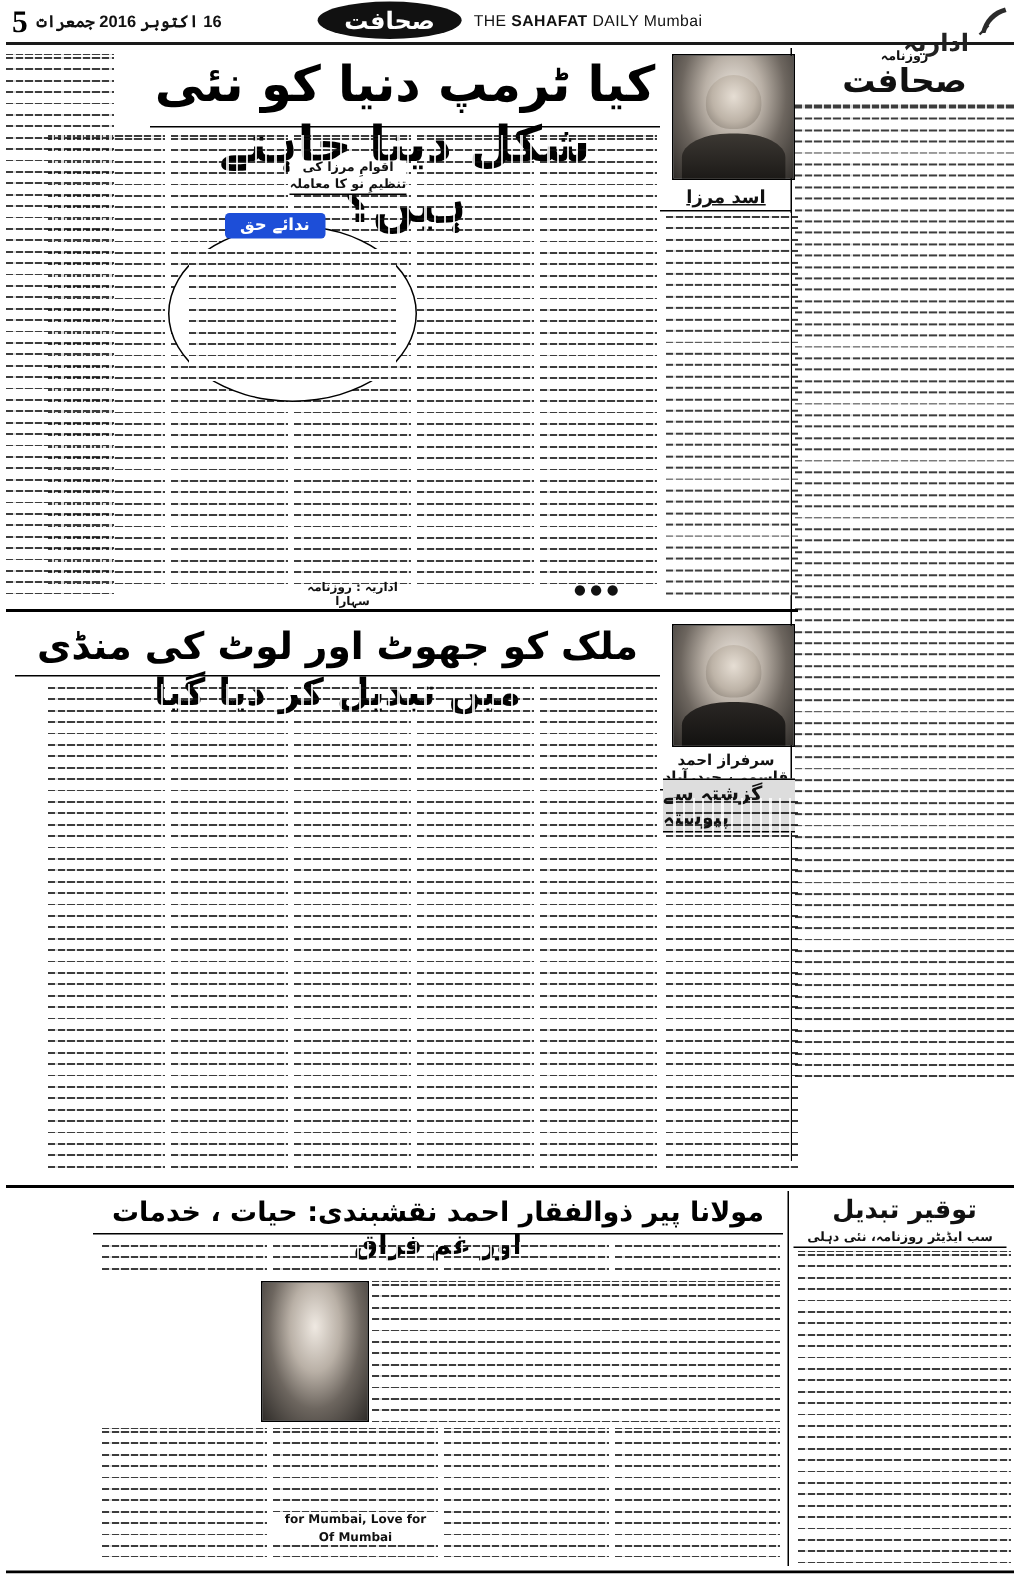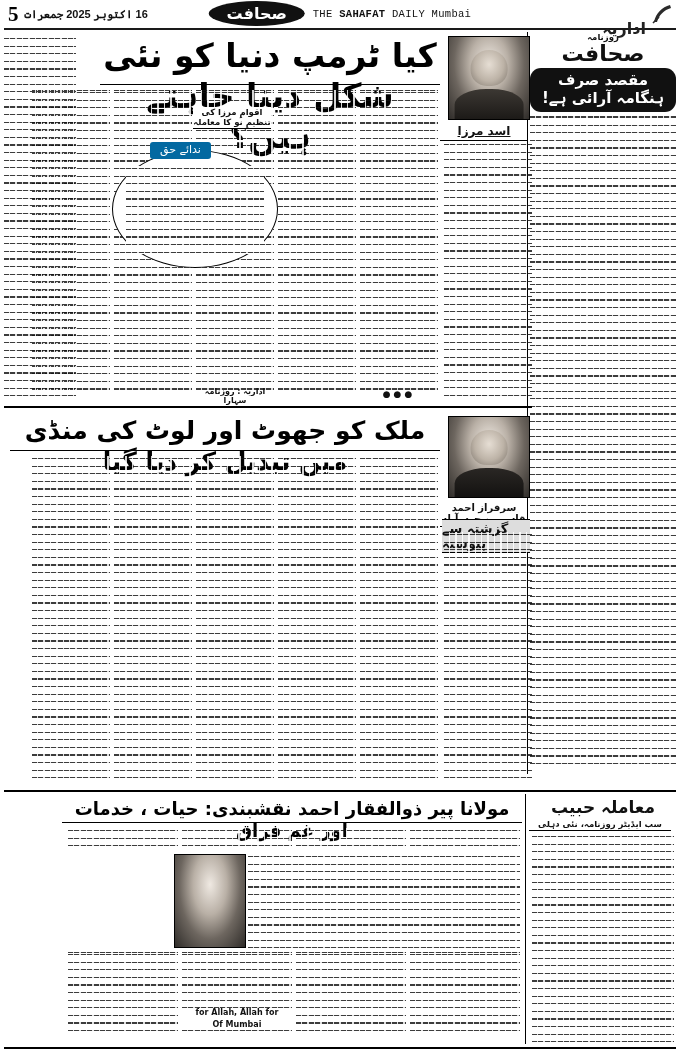--- a/index.html
+++ b/index.html
@@ -42,21 +42,21 @@
     background:#111; color:#fff;
     border-radius:50%/50%;
     width:96px; height:25px;
     display:flex; align-items:center; justify-content:center;
     font-size:16px; font-weight:700; direction:rtl;
     font-family:"DejaVu Sans", sans-serif;
     letter-spacing:-0.5px;
   }
   .brand-en {
     font-size:10.5px; letter-spacing:.3px; color:#111;
-    white-space:nowrap; font-family:Liberation Mono, monospace;
+    white-space:nowrap; font-family:Liberation Sans, sans-serif;
   }
   .brand-en b { font-weight:700; }
   .section-tag {
     position:absolute; right:30px; top:3px;
     font-size:16px; font-weight:700; direction:rtl;
     color:#222;
     margin-top:16px;
   }
   .quill {
     position:absolute; right:2px; top:2px;
@@ -179,56 +179,55 @@
   
   .oval-wrap { position:absolute; left:0; top:0; width:100%; height:100%; }
   .oval {
     position:absolute;
     border:1px solid #000;
     border-radius:50%;
     background:#fff;
   }
   .oval-tag {
     position:absolute;
-    background:#0369a1; color:#fff;
+    background:#1d4ed8; color:#fff;
     direction:rtl; text-align:center;
-    font-size:11px; font-weight:400;
+    font-size:11px; font-weight:700;
     border-radius:3px;
     padding:1px 10px 3px;
     z-index:3;
   }
 
   
   .bullets{ text-align:center; font-size:9px; letter-spacing:3px; }
 </style>
 </head>
 <body>
 
 <div class="page">
 
   <div class="masthead">
     <span class="page-num">5</span>
-    <span class="issue-date">16 اکتوبر 2025 جمعرات</span>
+    <span class="issue-date">16 اکتوبر 2016 جمعرات</span>
 
     <div class="brand-wrap">
       <div class="brand-oval">صحافت</div>
       <div class="brand-en"><span>THE </span><b>SAHAFAT</b><span> DAILY Mumbai</span></div>
     </div>
 
     <span class="section-tag">اداریہ</span>
     <svg class="quill" viewBox="0 0 24 24" aria-hidden="true">
       <path d="M20 3 C12 5 6 11 4 20 L7 20 C9 13 14 8 21 6 Z" fill="#2b2b2b"></path>
       <path d="M3 21 L9 15" stroke="#2b2b2b" stroke-width="1.6" fill="none"></path>
     </svg>
   </div>
 
   <div class="ed-rail">
     <div class="ed-label">روزنامہ</div>
     <div class="ed-title">صحافت</div>
-    <div class="ed-banner">مقصد صرف ہنگامہ آرائی ہے!</div>
     <div class="txtcol" style="height:655px;"></div>
   </div>
   <div style="position:absolute; top:32px; right:152px; width:1px; height:742px; background:#000;"></div>
 
   <div class="block" style="position:absolute; top:32px; left:4px; width:528px; height:368px;">
 
     <div class="photo portrait" style="position:absolute; right:2px; top:4px; width:82px; height:84px;"></div>
     <div class="byline" style="position:absolute; right:0px; top:90px; width:88px;text-decoration:underline;">اسد مرزا</div>
     <div class="txtcol" style="position:absolute; right:0px; top:110px; width:88px; height:255px;"></div>
 
@@ -269,21 +268,21 @@
     <div class="txtcol" style="position:absolute; right:176px; top:44px; width:78px; height:324px;"></div>
     <div class="txtcol" style="position:absolute; right:258px; top:44px; width:78px; height:324px;"></div>
     <div class="txtcol" style="position:absolute; right:340px; top:44px; width:78px; height:324px;"></div>
     <div class="txtcol" style="position:absolute; right:422px; top:44px; width:78px; height:324px;"></div>
   </div>
 
   <div style="position:absolute; top:790px; left:4px; width:672px; height:2px; background:#000;"></div>
 
   <div class="block" style="position:absolute; top:794px; left:4px; width:672px; height:252px;">
 
-    <div class="ed-title" style="position:absolute; right:0px; top:4px; width:146px; font-size:17px;">معاملہ حبیب</div>
+    <div class="ed-title" style="position:absolute; right:0px; top:4px; width:146px; font-size:17px;">توقیر تبدیل</div>
     <div class="subtitle-small" style="position:absolute; right:2px; top:24px; width:142px;">سب ایڈیٹر روزنامہ، نئی دہلی</div>
     <div class="txtcol" style="position:absolute; right:2px; top:40px; width:142px; height:208px;"></div>
     <div style="position:absolute; top:0px; right:150px; width:1px; height:250px; background:#000;"></div>
 
     <h2 class="headline h-third" style="position:absolute; right:154px; top:4px; width:460px; margin:0;">مولانا پیر ذوالفقار احمد نقشبندی: حیات ، خدمات اور غم فراق</h2>
     <div style="position:absolute; right:154px; top:28px; width:460px; height:1px; background:#000;"></div>
 
     <div class="txtcol" style="position:absolute; right:156px; top:34px; width:110px; height:22px;"></div>
     <div class="txtcol" style="position:absolute; right:270px; top:34px; width:110px; height:22px;"></div>
     <div class="txtcol" style="position:absolute; right:384px; top:34px; width:110px; height:22px;"></div>
@@ -291,20 +290,20 @@
 
     <div class="photo turban" style="position:absolute; right:430px; top:60px; width:72px; height:94px;"></div>
 
     <div class="txtcol" style="position:absolute; right:156px; top:60px; width:272px; height:94px;"></div>
 
     <div class="txtcol" style="position:absolute; right:156px; top:158px; width:110px; height:86px;"></div>
     <div class="txtcol" style="position:absolute; right:270px; top:158px; width:110px; height:86px;"></div>
     <div class="txtcol" style="position:absolute; right:384px; top:158px; width:110px; height:86px;"></div>
     <div class="txtcol" style="position:absolute; right:498px; top:158px; width:110px; height:86px;"></div>
 
-    <div style="position:absolute; right:384px; top:214px; width:110px; direction:ltr; text-align:center; font-size:8px; font-weight:700; background:#fff;">for Allah, Allah for</div>
+    <div style="position:absolute; right:384px; top:214px; width:110px; direction:ltr; text-align:center; font-size:8px; font-weight:700; background:#fff;">for Mumbai, Love for</div>
     <div style="position:absolute; right:384px; top:226px; width:110px; direction:ltr; text-align:center; font-size:8px; font-weight:700; background:#fff;">Of Mumbai</div>
   </div>
 
   <div class="txtcol" style="position:absolute; top:36px; left:4px; width:72px; height:360px;"></div>
 
   <div style="position:absolute; bottom:0; left:4px; width:672px; height:2px; background:#000;"></div>
 </div>
 
 </body></html>

